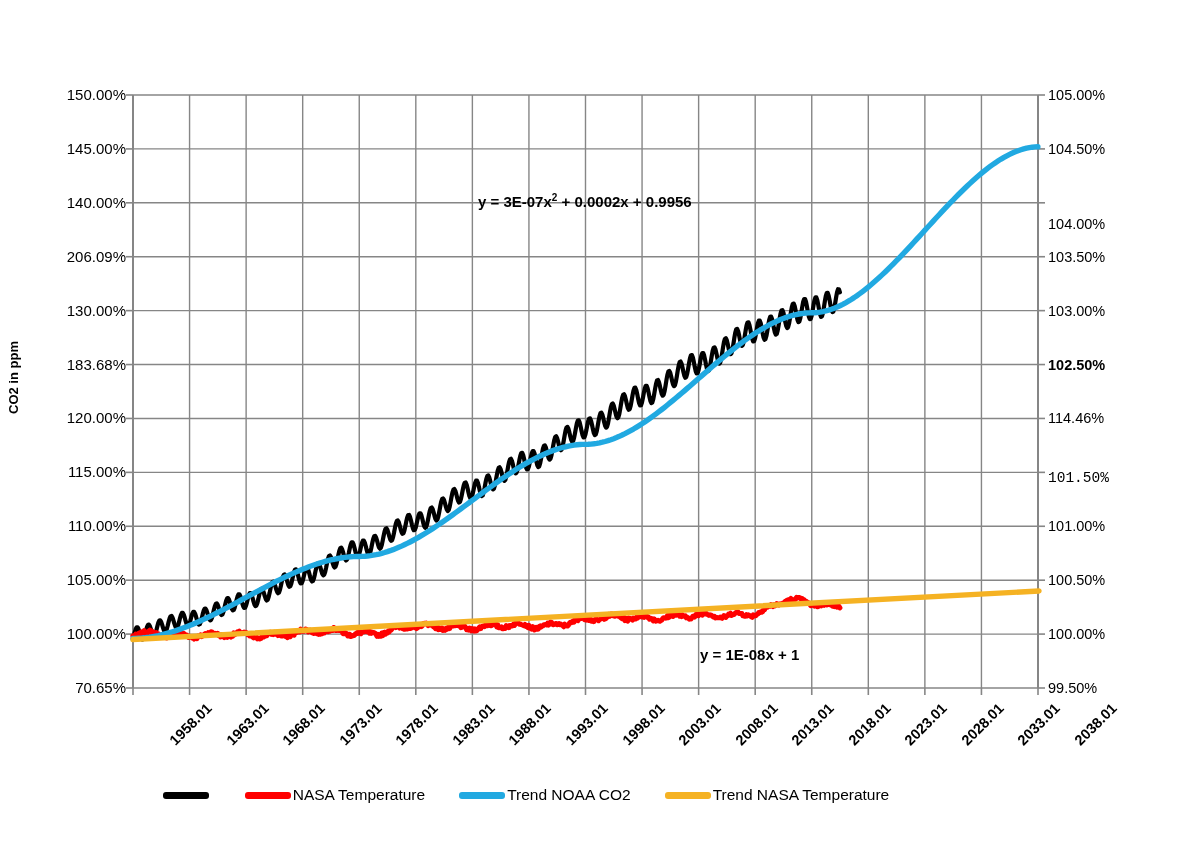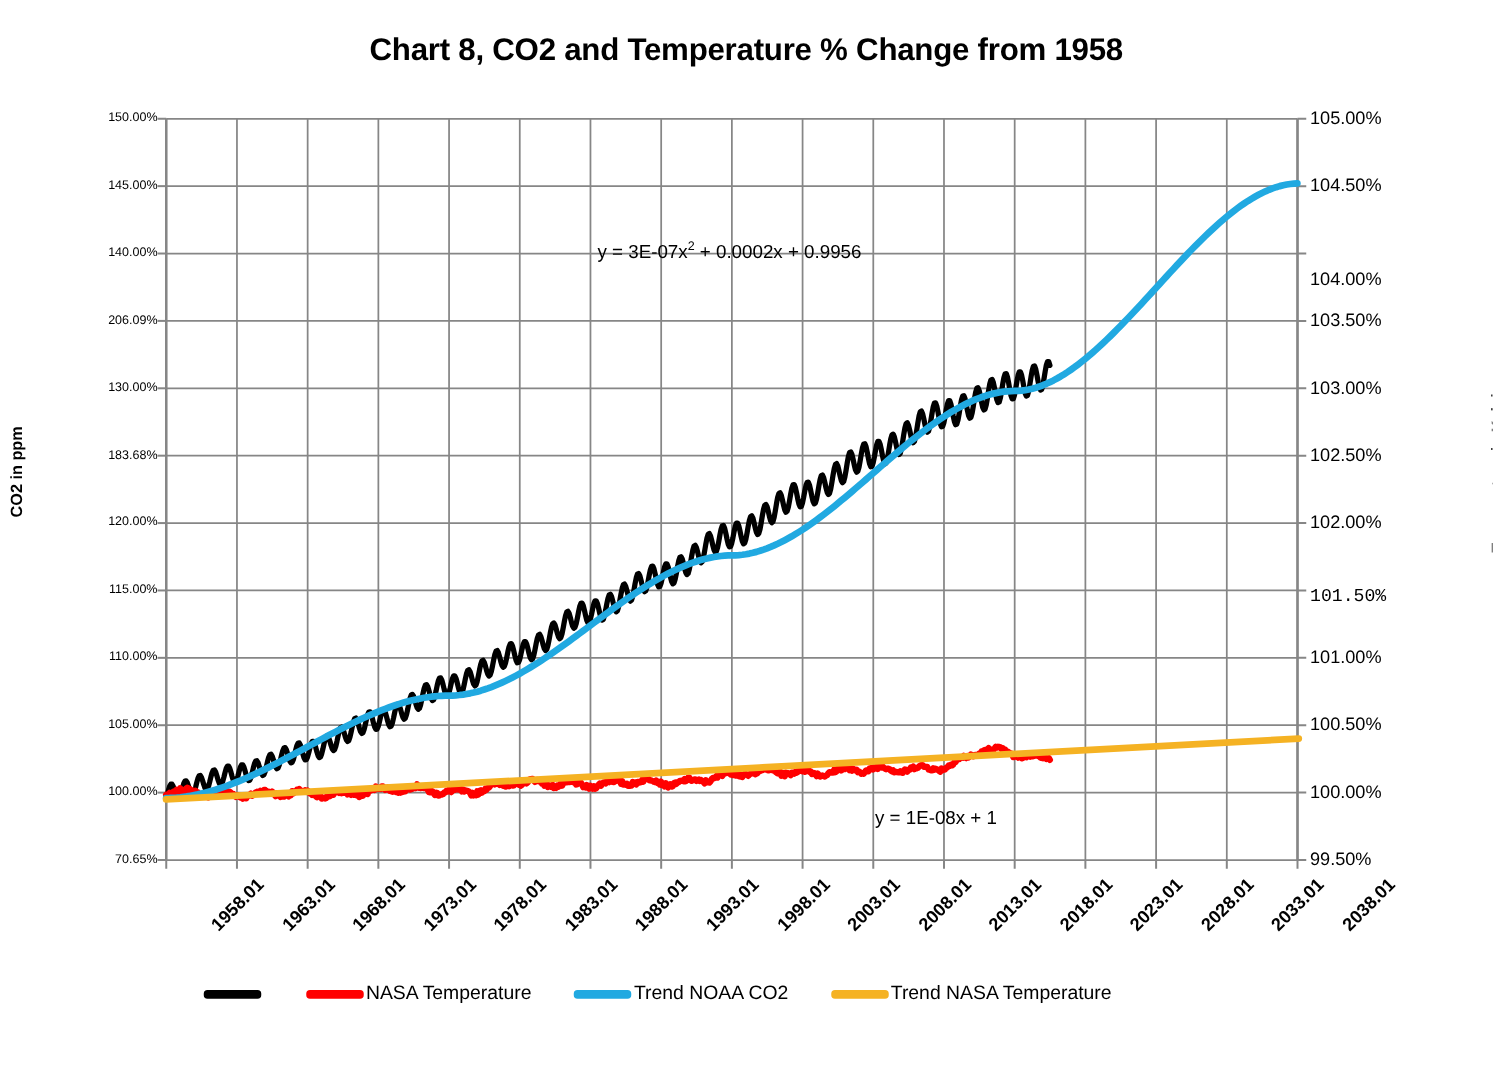--- a/index.html
+++ b/index.html
@@ -53,21 +53,21 @@
     font-weight: bold;
     transform: rotate(-90deg);
     transform-origin: center center;
   }
   
   .ytick-left {
     position: absolute;
     right: 0;
     width: 92px;
     text-align: right;
-    font-size: 10px;
+    font-size: 15px;
     line-height: 14px;
     transform: translateY(-7px);
     white-space: nowrap;
   }
   #yaxis-left-labels {
     position: absolute;
     left: 28px; top: 0;
     width: 98px; height: 858px;
   }
   .ytick-right {
@@ -94,21 +94,21 @@
     font-size: 14.5px;
     font-weight: bold;
     white-space: nowrap;
     transform: rotate(-45deg);
     transform-origin: right top;
     text-align: right;
   }
   .eq-annot {
     position: absolute;
     font-size: 15px;
-    font-weight: normal;
+    font-weight: bold;
     white-space: nowrap;
   }
   #eq-co2 { left: 478px; top: 192px; }
   #eq-temp { left: 700px; top: 646px; }
   .eq-annot sup { font-size: 10px; vertical-align: super; }
   
   #legend {
     position: absolute;
     left: 0;
     top: 786px;
@@ -133,21 +133,20 @@
     font-size: 15.5px;
     white-space: nowrap;
     font-family: "Liberation Sans", sans-serif;
   }
 </style>
 </head>
 <body>
 
 <div id="chart-root">
 
-  <div id="chart-title">Chart 8, CO2 and Temperature % Change from 1958</div>
 
   <div id="ylabel-left">CO2 in ppm</div>
   <div id="ylabel-right">Temperature in Kelvin</div>
 
   <div id="yaxis-left-labels">
       <div class="ytick-left" style="top: 688px;">70.65%</div>
       <div class="ytick-left" style="top: 634.091px;">100.00%</div>
       <div class="ytick-left" style="top: 580.182px;">105.00%</div>
       <div class="ytick-left" style="top: 526.273px;">110.00%</div>
       <div class="ytick-left" style="top: 472.364px;">115.00%</div>
@@ -158,22 +157,22 @@
       <div class="ytick-left" style="top: 202.818px;">140.00%</div>
       <div class="ytick-left" style="top: 148.909px;">145.00%</div>
       <div class="ytick-left" style="top: 95px;">150.00%</div>
     </div>
   <div id="yaxis-right-labels">
       <div class="ytick-right" style="top: 688px;">99.50%</div>
       <div class="ytick-right" style="top: 634.091px;">100.00%</div>
       <div class="ytick-right" style="top: 580.182px;">100.50%</div>
       <div class="ytick-right" style="top: 526.273px;">101.00%</div>
       <div class="ytick-right" style="top: 478px; font-family: Liberation Mono, monospace;">101.50%</div>
-      <div class="ytick-right" style="top: 418.455px;">102.00%</div>
-      <div class="ytick-right" style="top: 364.545px;">102.50%</div>
+      <div class="ytick-right" style="top: 418.455px;">114.46%</div>
+      <div class="ytick-right" style="top: 364.545px; font-weight: bold;">102.50%</div>
       <div class="ytick-right" style="top: 310.636px;">103.00%</div>
       <div class="ytick-right" style="top: 256.727px;">103.50%</div>
       <div class="ytick-right" style="top: 202.818px; margin-top: 21px;">104.00%</div>
       <div class="ytick-right" style="top: 148.909px;">104.50%</div>
       <div class="ytick-right" style="top: 95px;">105.00%</div>
     </div>
   <div id="xaxis-labels">
       <div class="xtick" style="left: 151px; top: 700px;">1958.01</div>
       <div class="xtick" style="left: 207.562px; top: 700px;">1963.01</div>
       <div class="xtick" style="left: 264.125px; top: 700px;">1968.01</div>

